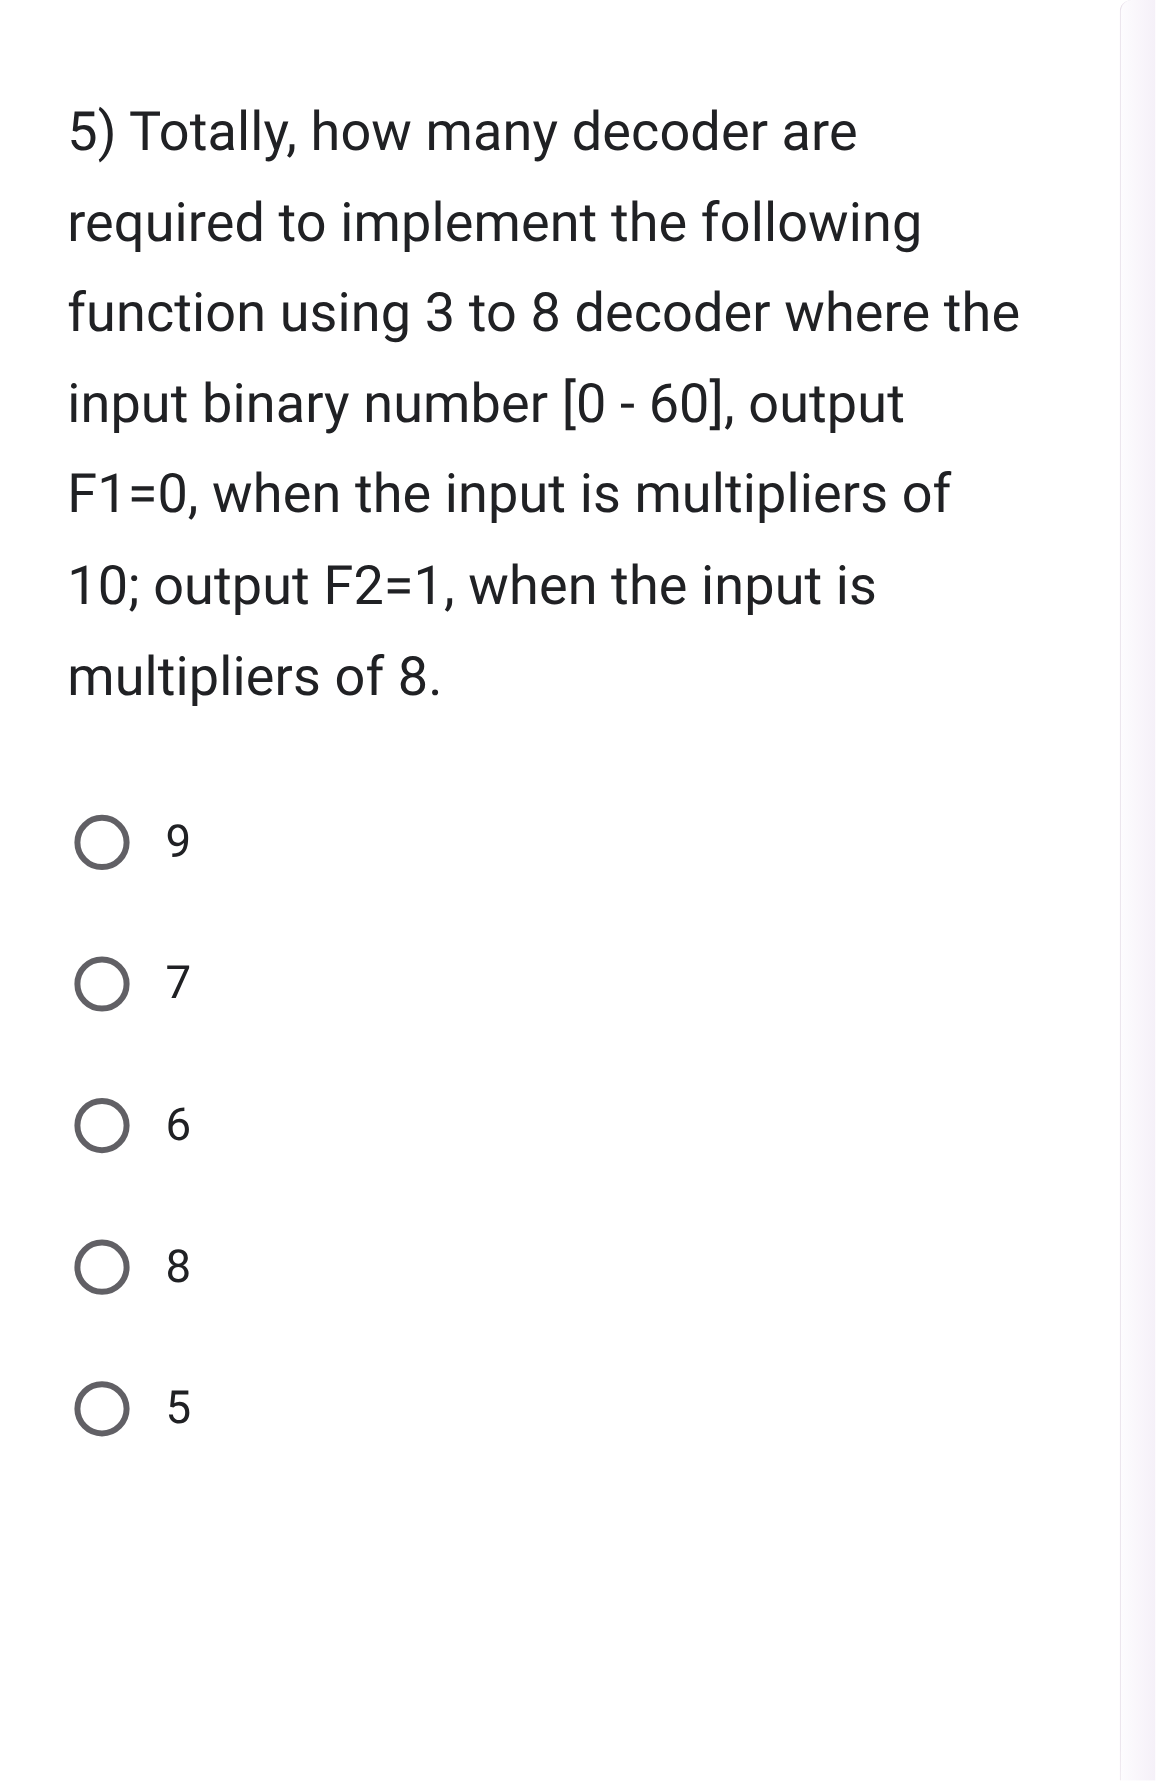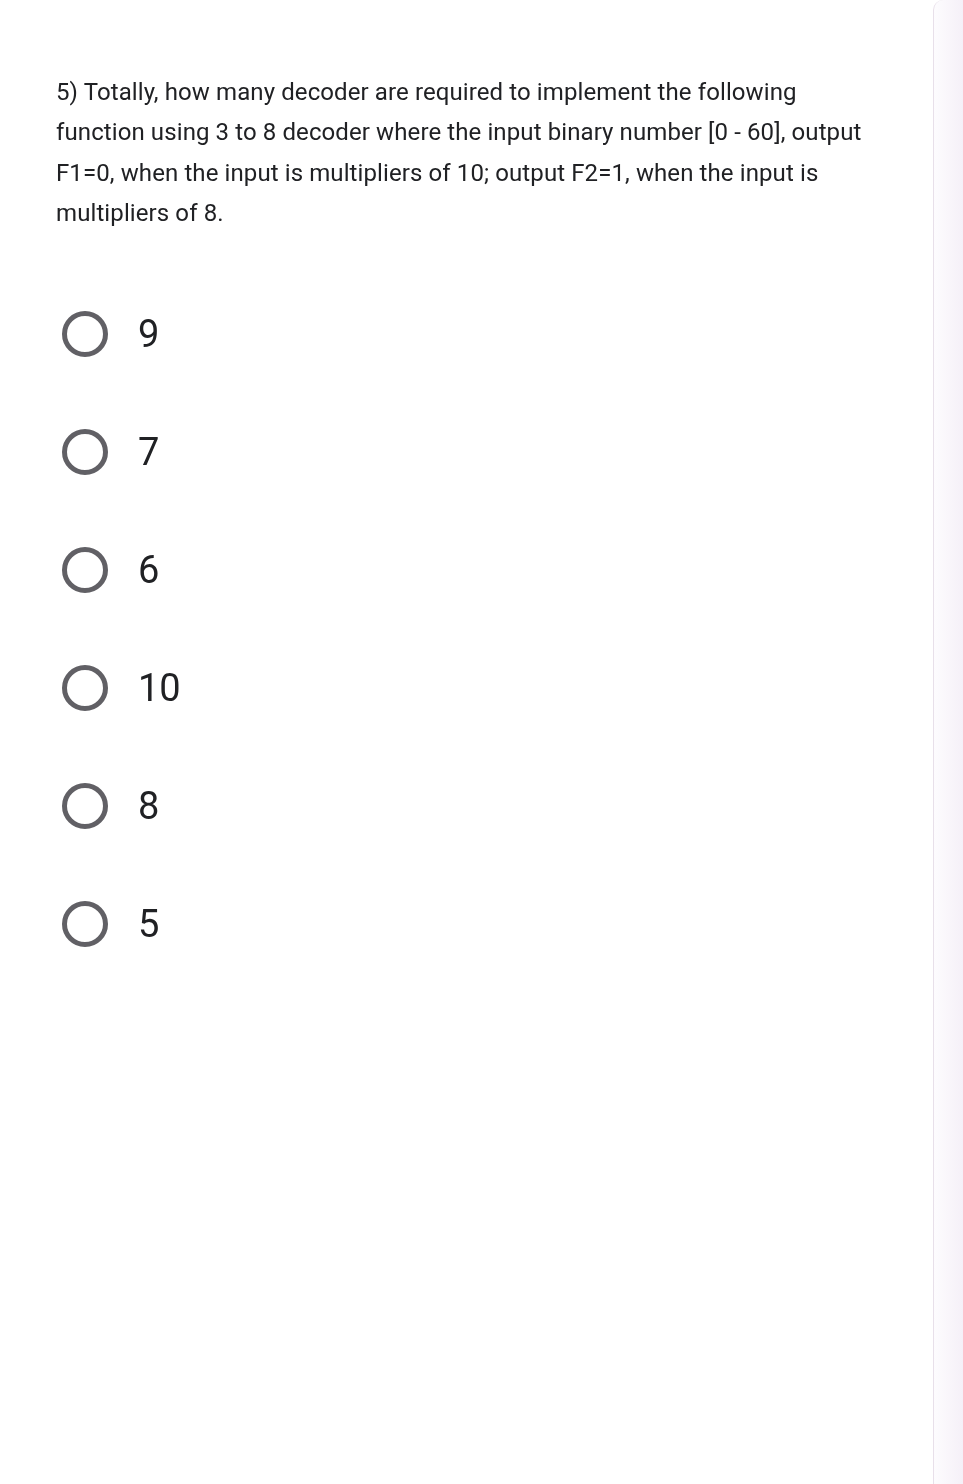--- a/index.html
+++ b/index.html
@@ -17,21 +17,21 @@
     height: 100%;
     border-left: 1px solid #e8e0ea;
     background: linear-gradient(to right, #fdfcfe, #f5f0f8);
     border-top-left-radius: 10px;
   }
   .content {
     padding: 72px 56px 40px 56px;
     width: 920px;
   }
   .question-text {
-    font-size: 24px;
+    font-size: 45px;
     line-height: 1.68;
     color: #202124;
     font-weight: 400;
     letter-spacing: 0.1px;
     margin-bottom: 78px;
   }
   .options {
     display: flex;
     flex-direction: column;
     gap: 72px;
@@ -73,24 +73,20 @@
     <label class="option-row">
       <span class="radio-outer"></span>
       <span class="option-label">7</span>
     </label>
 
     <label class="option-row">
       <span class="radio-outer"></span>
       <span class="option-label">6</span>
     </label>
 
-    <label class="option-row">
-      <span class="radio-outer"></span>
-      <span class="option-label">10</span>
-    </label>
 
     <label class="option-row">
       <span class="radio-outer"></span>
       <span class="option-label">8</span>
     </label>
 
     <label class="option-row">
       <span class="radio-outer"></span>
       <span class="option-label">5</span>
     </label>

